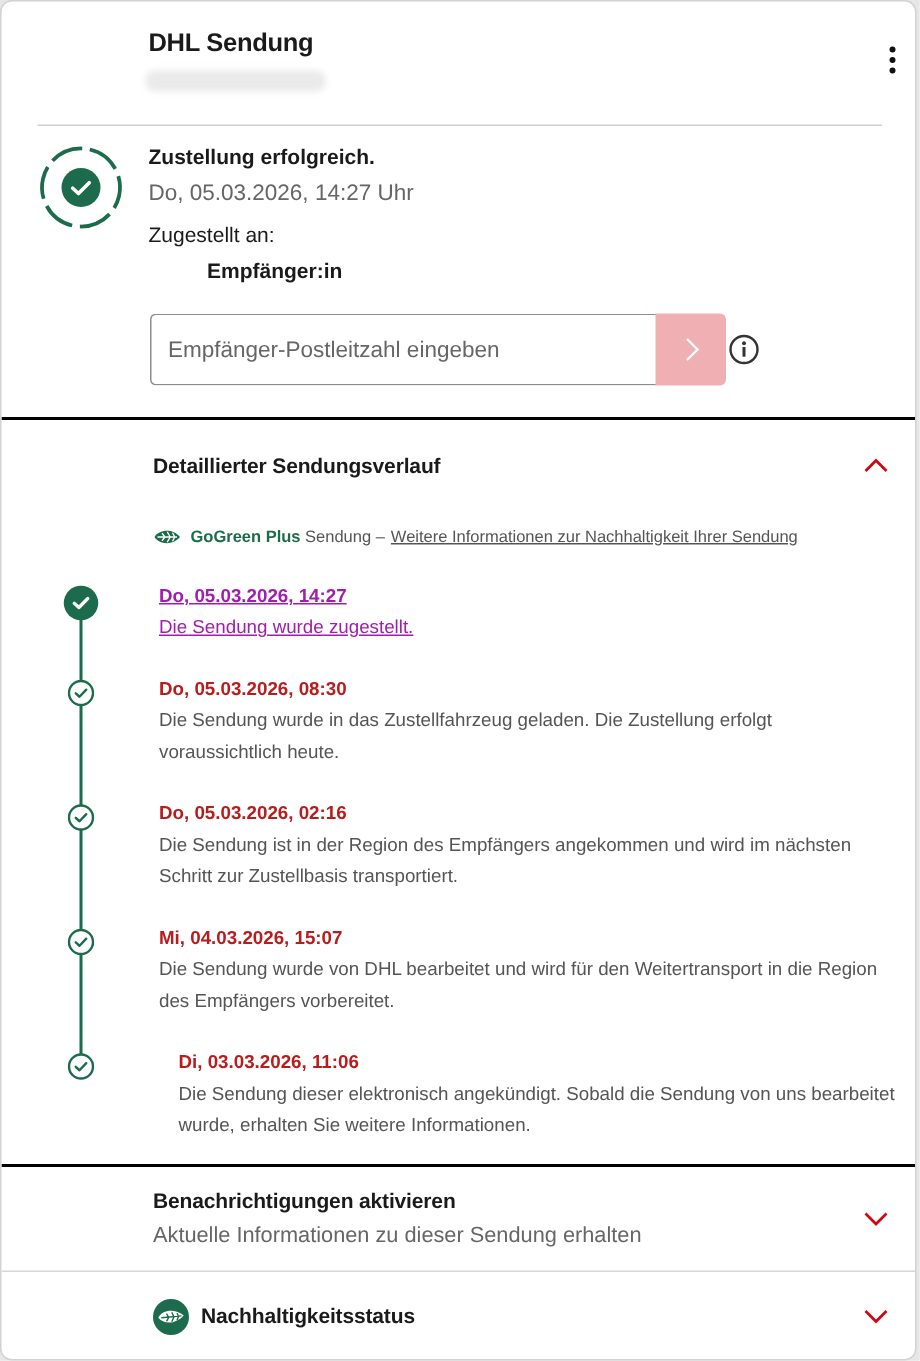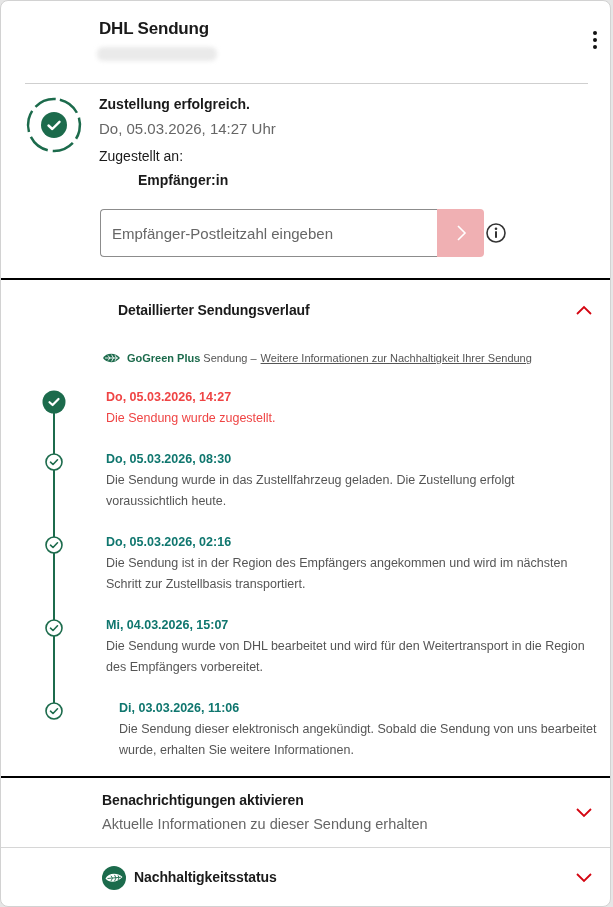--- a/index.html
+++ b/index.html
@@ -44,23 +44,23 @@
   .section-title { position: absolute; left: 101px; font-size: 14px; font-weight: bold; letter-spacing: -0.1px; }
   .chev { position: absolute; left: 574px; cursor: pointer; }
 
   .gogreen { position: absolute; left: 101px; top: 351px; font-size: 11px; color: #555; white-space: nowrap; display: flex; align-items: center; }
   .gogreen .brand { color: #1c6b4c; font-weight: bold; margin: 0 3px 0 6px; }
   .gogreen a { color: #555; text-decoration: underline; margin-left: 4px; cursor: pointer; }
 
   .timeline-line { position: absolute; left: 52px; top: 400px; width: 2px; height: 310px; background: #1c6b4c; }
   .tl-node { position: absolute; }
   .tl-item { position: absolute; left: 105px; width: 480px; }
-  .tl-date { font-size: 12.5px; font-weight: bold; color: #0f766e; height: 21px; line-height: 21px; }
+  .tl-date { font-size: 12.5px; font-weight: bold; color: #b91c1c; height: 21px; line-height: 21px; }
   .tl-text { font-size: 12.5px; color: #555; line-height: 21px; }
-  .tl-item.first .tl-date, .tl-item.first .tl-text { color: #ef4444; }
+  .tl-item.first .tl-date, .tl-item.first .tl-text { color: #a21caf; text-decoration: underline; }
 
   .notify-sub { position: absolute; left: 101px; top: 815px; font-size: 14.5px; color: #666; }
   .hr-light-full { position: absolute; left: 0; top: 846px; width: 100%; height: 1px; background: #d6d6d6; }
   .leaf-badge { position: absolute; left: 101px; top: 865px; }
 </style>
 </head>
 <body>
 
 <div class="card">
 
@@ -94,21 +94,21 @@
     </button>
   </div>
   <svg class="info-icon" width="22" height="22" viewBox="0 0 22 22">
     <circle cx="11" cy="11" r="9" fill="none" stroke="#333" stroke-width="1.6"></circle>
     <circle cx="11" cy="6.8" r="1.3" fill="#333"></circle>
     <rect x="10" y="9.3" width="2" height="6.5" fill="#333"></rect>
   </svg>
 
   <div class="hr-dark" style="top:277px;"></div>
 
-  <div class="section-title" style="top:301px;margin-left:16px;">Detaillierter Sendungsverlauf</div>
+  <div class="section-title" style="top:301px;">Detaillierter Sendungsverlauf</div>
   <svg class="chev" style="top:302px;" width="18" height="14" viewBox="0 0 18 14">
     <path d="M2 11 L9 4 L16 11" fill="none" stroke="#d40511" stroke-width="1.8"></path>
   </svg>
 
   <div class="gogreen">
     <svg width="19" height="12" viewBox="0 0 19 12">
       <path d="M1 6 C4 1 13 0 18 6 C13 12 4 11 1 6 Z" fill="#1c6b4c"></path>
       <path d="M3 6 L16 6 M6 3.5 L8 6 L6 8.5 M9.5 2.6 L11.5 6 L9.5 9.4 M13 3.2 L14.5 6 L13 8.8" stroke="#fff" stroke-width="0.9" fill="none"></path>
     </svg>
     <span class="brand">GoGreen Plus</span>

